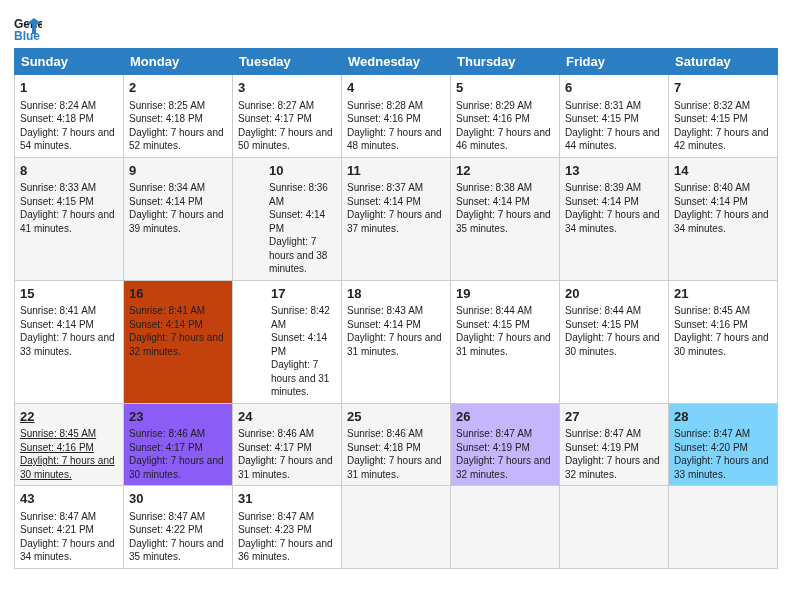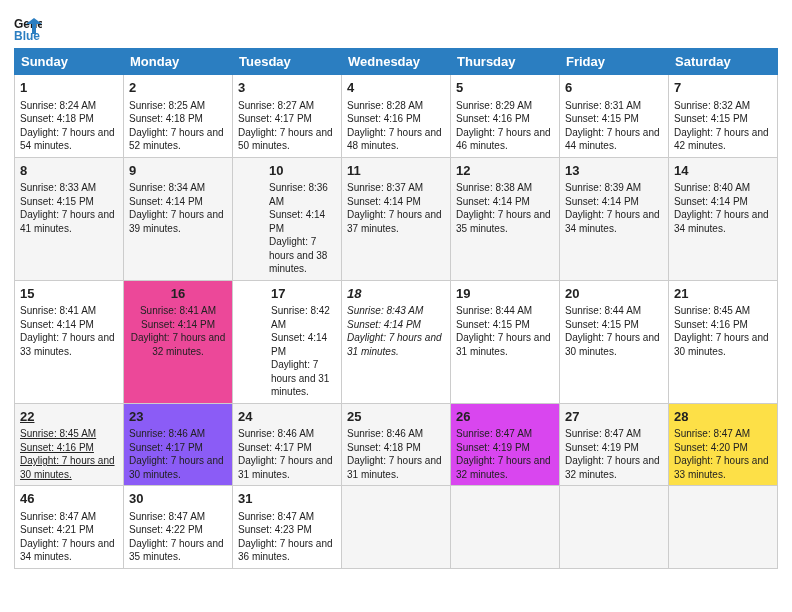--- a/index.html
+++ b/index.html
@@ -135,38 +135,38 @@
           <td style="background: rgb(245, 245, 245);"><span class="day-num">8</span><span>Sunrise: 8:33 AM</span><br><span>Sunset: 4:15 PM</span><br><span>Daylight: 7 hours and 41 minutes.</span></td>
           <td style="background: rgb(245, 245, 245);"><span class="day-num">9</span><span>Sunrise: 8:34 AM</span><br><span>Sunset: 4:14 PM</span><br><span>Daylight: 7 hours and 39 minutes.</span></td>
           <td style="background: rgb(245, 245, 245); padding-left: 36px;"><span class="day-num">10</span><span>Sunrise: 8:36 AM</span><br><span>Sunset: 4:14 PM</span><br><span>Daylight: 7 hours and 38 minutes.</span></td>
           <td style="background: rgb(245, 245, 245);"><span class="day-num">11</span><span>Sunrise: 8:37 AM</span><br><span>Sunset: 4:14 PM</span><br><span>Daylight: 7 hours and 37 minutes.</span></td>
           <td style="background: rgb(245, 245, 245);"><span class="day-num">12</span><span>Sunrise: 8:38 AM</span><br><span>Sunset: 4:14 PM</span><br><span>Daylight: 7 hours and 35 minutes.</span></td>
           <td style="background: rgb(245, 245, 245);"><span class="day-num">13</span><span>Sunrise: 8:39 AM</span><br><span>Sunset: 4:14 PM</span><br><span>Daylight: 7 hours and 34 minutes.</span></td>
           <td style="background: rgb(245, 245, 245);"><span class="day-num">14</span><span>Sunrise: 8:40 AM</span><br><span>Sunset: 4:14 PM</span><br><span>Daylight: 7 hours and 34 minutes.</span></td>
         </tr>
         <tr class="week-row">
           <td style="background: rgb(255, 255, 255);"><span class="day-num">15</span><span>Sunrise: 8:41 AM</span><br><span>Sunset: 4:14 PM</span><br><span>Daylight: 7 hours and 33 minutes.</span></td>
-          <td style="background: #ec4899; text-align: center;"><span class="day-num">16</span><span>Sunrise: 8:41 AM</span><br><span>Sunset: 4:14 PM</span><br><span>Daylight: 7 hours and 32 minutes.</span></td>
+          <td style="background: #c2410c;"><span class="day-num">16</span><span>Sunrise: 8:41 AM</span><br><span>Sunset: 4:14 PM</span><br><span>Daylight: 7 hours and 32 minutes.</span></td>
           <td style="background: rgb(255, 255, 255); padding-left: 38px;"><span class="day-num">17</span><span>Sunrise: 8:42 AM</span><br><span>Sunset: 4:14 PM</span><br><span>Daylight: 7 hours and 31 minutes.</span></td>
-          <td style="background: rgb(255, 255, 255); font-style: italic;"><span class="day-num">18</span><span>Sunrise: 8:43 AM</span><br><span>Sunset: 4:14 PM</span><br><span>Daylight: 7 hours and 31 minutes.</span></td>
+          <td style="background: rgb(255, 255, 255);"><span class="day-num">18</span><span>Sunrise: 8:43 AM</span><br><span>Sunset: 4:14 PM</span><br><span>Daylight: 7 hours and 31 minutes.</span></td>
           <td style="background: rgb(255, 255, 255);"><span class="day-num">19</span><span>Sunrise: 8:44 AM</span><br><span>Sunset: 4:15 PM</span><br><span>Daylight: 7 hours and 31 minutes.</span></td>
           <td style="background: rgb(255, 255, 255); margin-top: 16px;"><span class="day-num">20</span><span>Sunrise: 8:44 AM</span><br><span>Sunset: 4:15 PM</span><br><span>Daylight: 7 hours and 30 minutes.</span></td>
           <td style="background: rgb(255, 255, 255);"><span class="day-num">21</span><span>Sunrise: 8:45 AM</span><br><span>Sunset: 4:16 PM</span><br><span>Daylight: 7 hours and 30 minutes.</span></td>
         </tr>
         <tr class="week-row">
           <td style="background: rgb(245, 245, 245); text-decoration: underline;"><span class="day-num">22</span><span>Sunrise: 8:45 AM</span><br><span>Sunset: 4:16 PM</span><br><span>Daylight: 7 hours and 30 minutes.</span></td>
           <td style="background: #8b5cf6;"><span class="day-num">23</span><span>Sunrise: 8:46 AM</span><br><span>Sunset: 4:17 PM</span><br><span>Daylight: 7 hours and 30 minutes.</span></td>
           <td style="background: rgb(245, 245, 245);"><span class="day-num">24</span><span>Sunrise: 8:46 AM</span><br><span>Sunset: 4:17 PM</span><br><span>Daylight: 7 hours and 31 minutes.</span></td>
           <td style="background: rgb(245, 245, 245); margin-left: 20px;"><span class="day-num">25</span><span>Sunrise: 8:46 AM</span><br><span>Sunset: 4:18 PM</span><br><span>Daylight: 7 hours and 31 minutes.</span></td>
-          <td style="background: #d946ef;"><span class="day-num">26</span><span>Sunrise: 8:47 AM</span><br><span>Sunset: 4:19 PM</span><br><span>Daylight: 7 hours and 32 minutes.</span></td>
+          <td style="background: #c4b5fd;"><span class="day-num">26</span><span>Sunrise: 8:47 AM</span><br><span>Sunset: 4:19 PM</span><br><span>Daylight: 7 hours and 32 minutes.</span></td>
           <td style="background: rgb(245, 245, 245);"><span class="day-num">27</span><span>Sunrise: 8:47 AM</span><br><span>Sunset: 4:19 PM</span><br><span>Daylight: 7 hours and 32 minutes.</span></td>
-          <td style="background: #fde047; margin-left: 28px;"><span class="day-num">28</span><span>Sunrise: 8:47 AM</span><br><span>Sunset: 4:20 PM</span><br><span>Daylight: 7 hours and 33 minutes.</span></td>
+          <td style="background: #7dd3fc; margin-left: 28px;"><span class="day-num">28</span><span>Sunrise: 8:47 AM</span><br><span>Sunset: 4:20 PM</span><br><span>Daylight: 7 hours and 33 minutes.</span></td>
         </tr>
         <tr class="week-row">
-          <td style="background: rgb(255, 255, 255);"><span class="day-num">46</span><span>Sunrise: 8:47 AM</span><br><span>Sunset: 4:21 PM</span><br><span>Daylight: 7 hours and 34 minutes.</span></td>
+          <td style="background: rgb(255, 255, 255);"><span class="day-num">43</span><span>Sunrise: 8:47 AM</span><br><span>Sunset: 4:21 PM</span><br><span>Daylight: 7 hours and 34 minutes.</span></td>
           <td style="background: rgb(255, 255, 255);"><span class="day-num">30</span><span>Sunrise: 8:47 AM</span><br><span>Sunset: 4:22 PM</span><br><span>Daylight: 7 hours and 35 minutes.</span></td>
           <td style="background: rgb(255, 255, 255);"><span class="day-num">31</span><span>Sunrise: 8:47 AM</span><br><span>Sunset: 4:23 PM</span><br><span>Daylight: 7 hours and 36 minutes.</span></td>
           <td class="empty"></td>
           <td class="empty"></td>
           <td class="empty"></td>
           <td class="empty"></td>
         </tr>
       </tbody>
   </table>
 </div>

